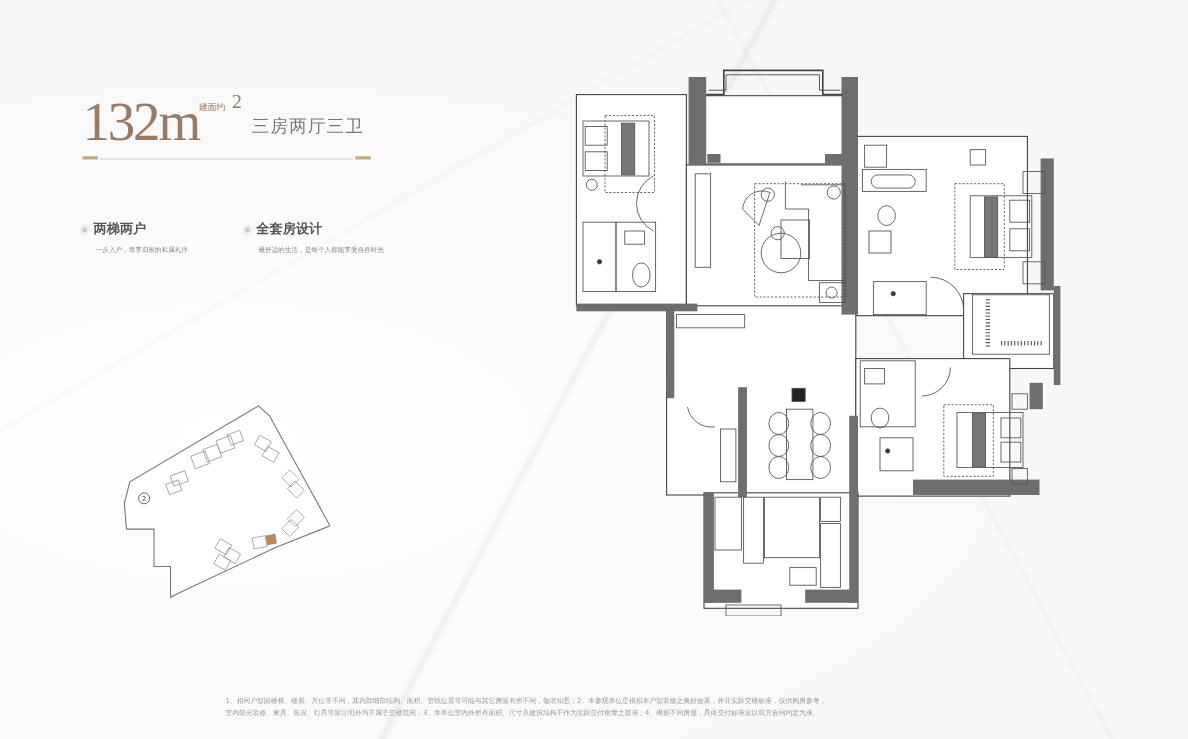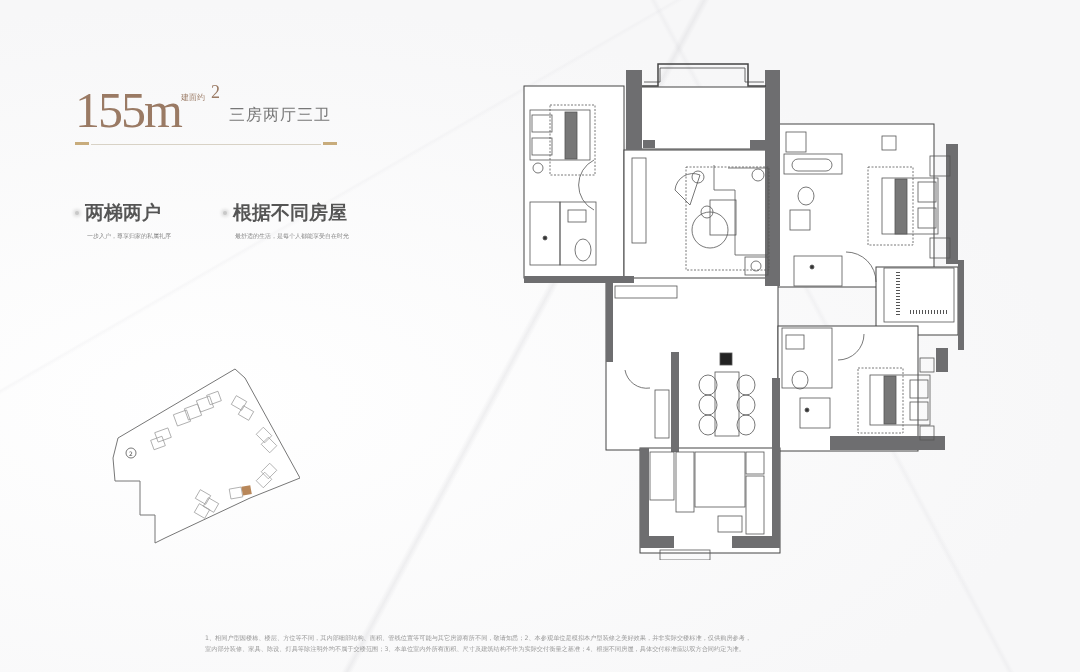--- a/index.html
+++ b/index.html
@@ -32,39 +32,39 @@
     font-family: Liberation Sans, sans-serif; font-size: 16px; color: #777;
     margin-left: 4px; margin-bottom: 6px; letter-spacing: 1px;
   }
   .divider { position: relative; margin-top: 10px; height: 4px; width: 262px; }
   .divider .line { position: absolute; left: 16px; right: 16px; top: 1.5px; height: 1px; background: #d8d2c6; }
   .divider .cap { position: absolute; top: 0; width: 14px; height: 3px; background: #c8ac7c; }
   .divider .cap.l { left: 0; }
   .divider .cap.r { right: 0; }
 
   .features { position: absolute; left: 75px; top: 200px; width: 300px; display: grid; grid-template-columns: 148px 152px; row-gap: 16px; }
-  .feat-title { display: flex; align-items: center; font-size: 19px; font-weight: bold; color: #555; }
+  .feat-title { display: flex; align-items: center; font-size: 12px; font-weight: bold; color: #555; }
   .feat-title .dot { width: 4px; height: 4px; border-radius: 50%; background: #c8c8c8; margin-right: 6px; box-shadow: 0 0 3px 2px #e3e3e3; }
   .feat-desc { font-size: 6px; color: #888; margin-top: 6px; margin-left: 12px; white-space: nowrap; }
 
   .site-map { position: absolute; left: 100px; top: 360px; width: 200px; height: 200px; }
 
   .plan { position: absolute; left: 510px; top: 60px; width: 470px; height: 500px; }
 
   .disclaimer {
     position: absolute; left: 205px; top: 632px; width: 700px;
     font-size: 6.2px; line-height: 11px; color: #999; white-space: nowrap;
   }
 </style>
 </head>
 <body>
 
 <div class="title-block">
   <div class="area-row">
-    <span class="area-num">155m</span>
+    <span class="area-num">132m</span>
     <span class="area-sup-wrap">
       <span class="area-prefix">建面约</span>
       <span class="area-sup">2</span>
     </span>
     <span class="layout-text">三房两厅三卫</span>
   </div>
   <div class="divider">
     <span class="cap l"></span>
     <span class="line"></span>
     <span class="cap r"></span>
@@ -75,21 +75,21 @@
   <div class="feat">
     <div class="feat-title">
         <span class="dot"></span>
         <span>两梯两户</span>
       </div>
     <div class="feat-desc">一步入户，尊享归家的私属礼序</div>
   </div>
   <div class="feat">
     <div class="feat-title">
         <span class="dot"></span>
-        <span>根据不同房屋</span>
+        <span>全套房设计</span>
       </div>
     <div class="feat-desc">最舒适的生活，是每个人都能享受自在时光</div>
   </div>
 </div>
 
 <svg class="site-map" viewBox="0 0 200 200">
   <polygon points="135,9 145,18 200,118 150,138 65,178 55,183 55,155 40,155 40,121 15,121 13,98 18,78" fill="#fff" stroke="#777" stroke-width="1"></polygon>
   <g fill="none" stroke="#999" stroke-width="0.7">
     <rect x="56" y="70" width="14" height="10" transform="rotate(-20 63 75)"></rect>
     <rect x="52" y="78" width="12" height="10" transform="rotate(-20 58 83)"></rect>

